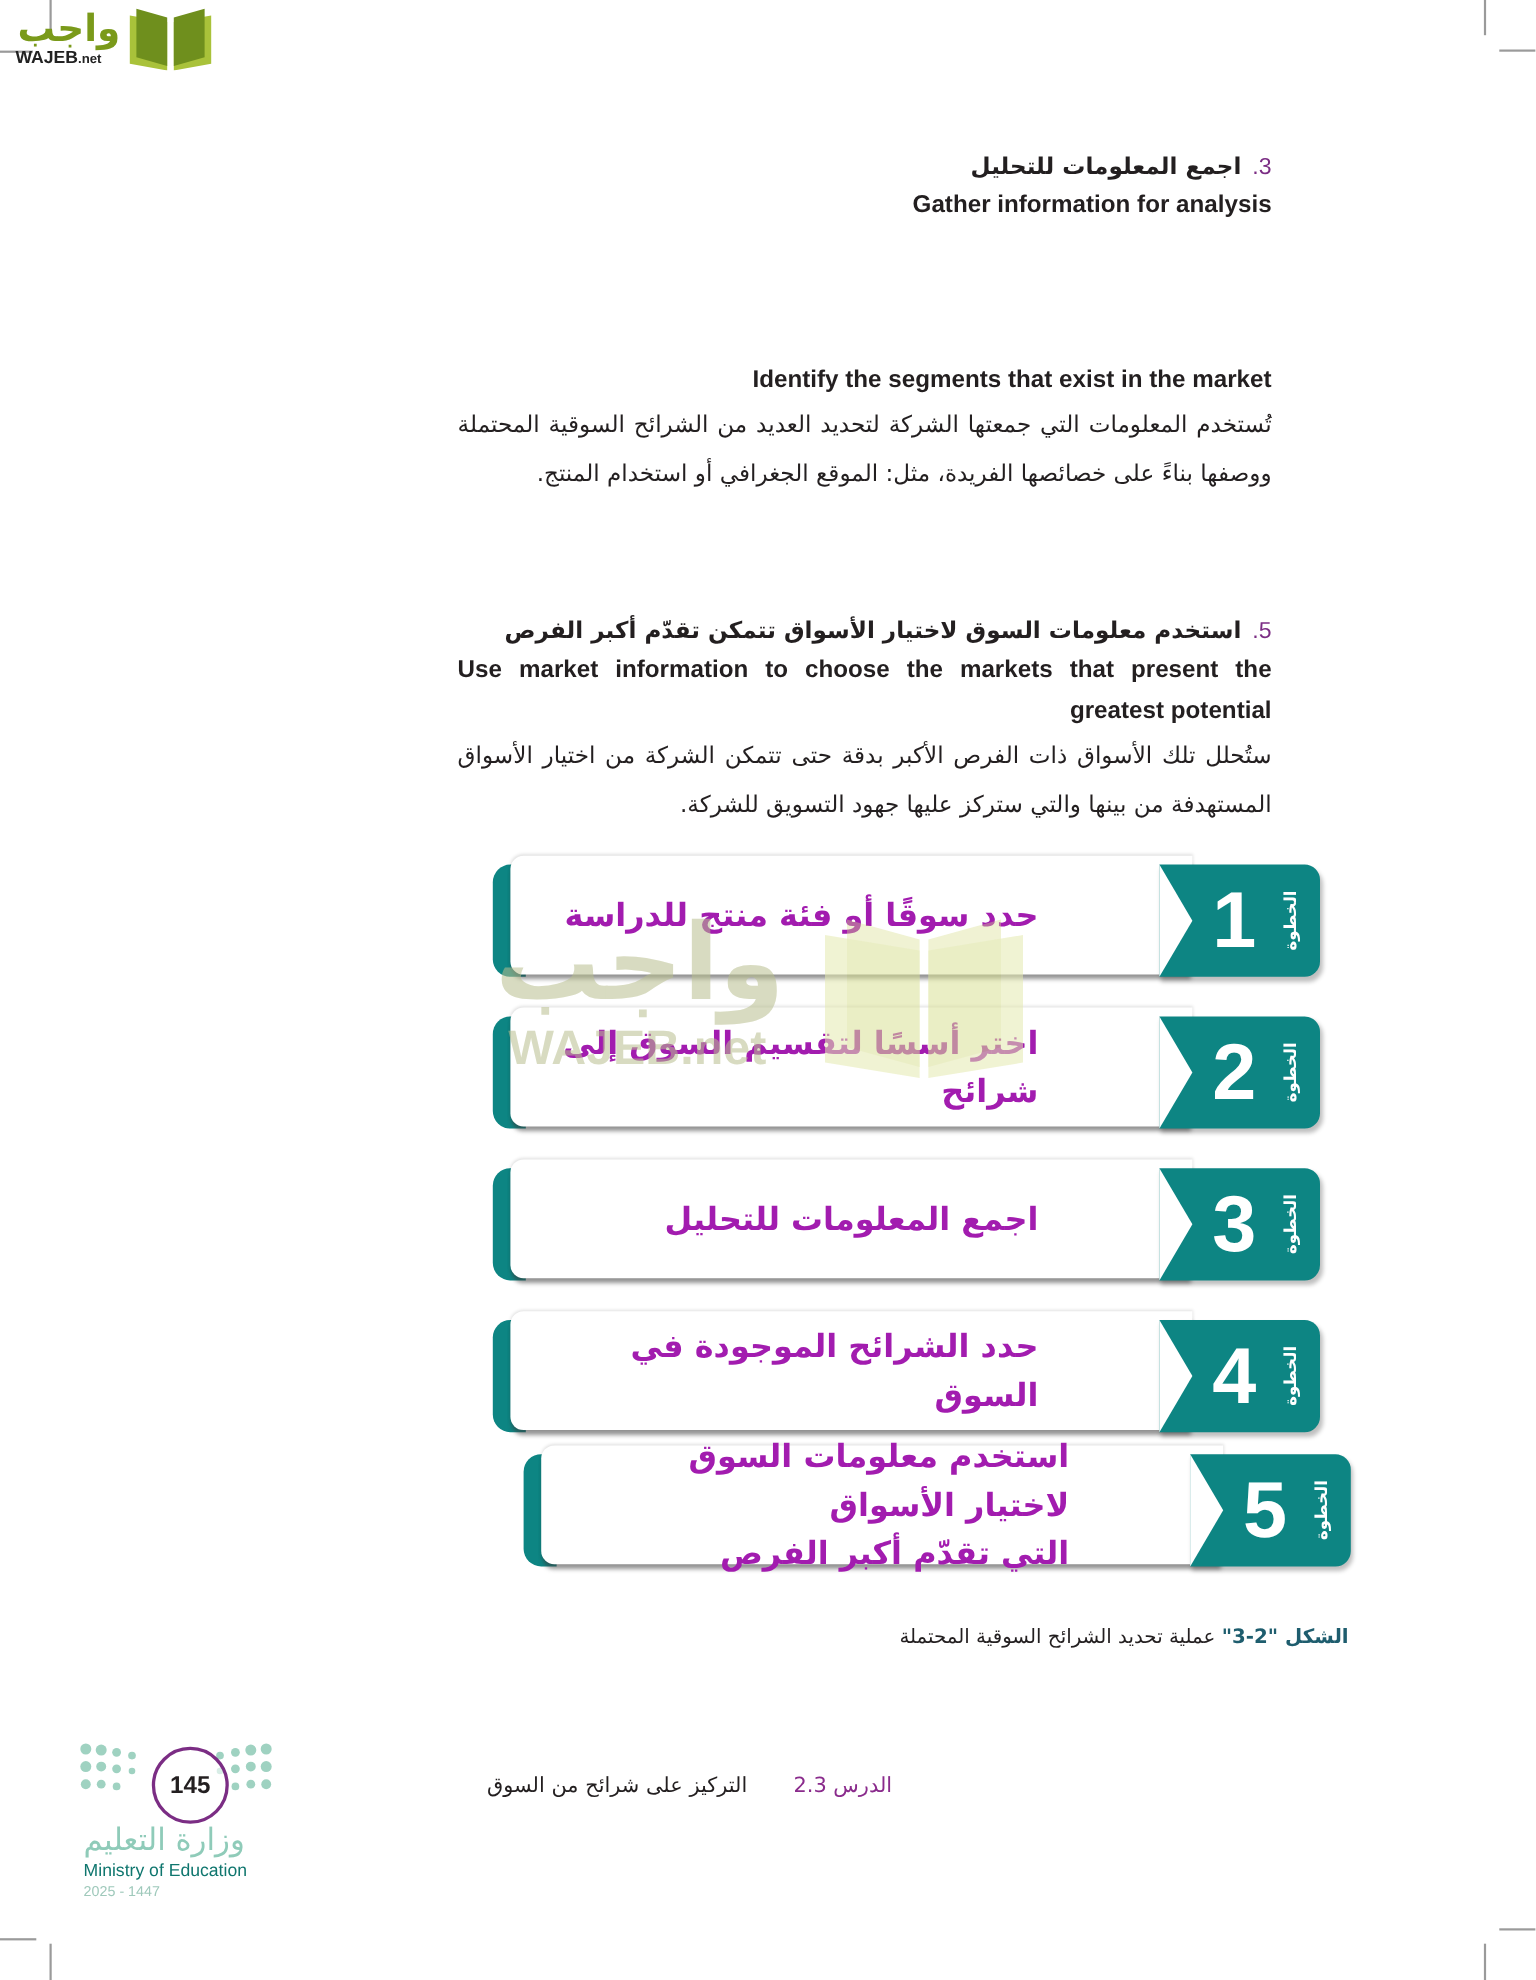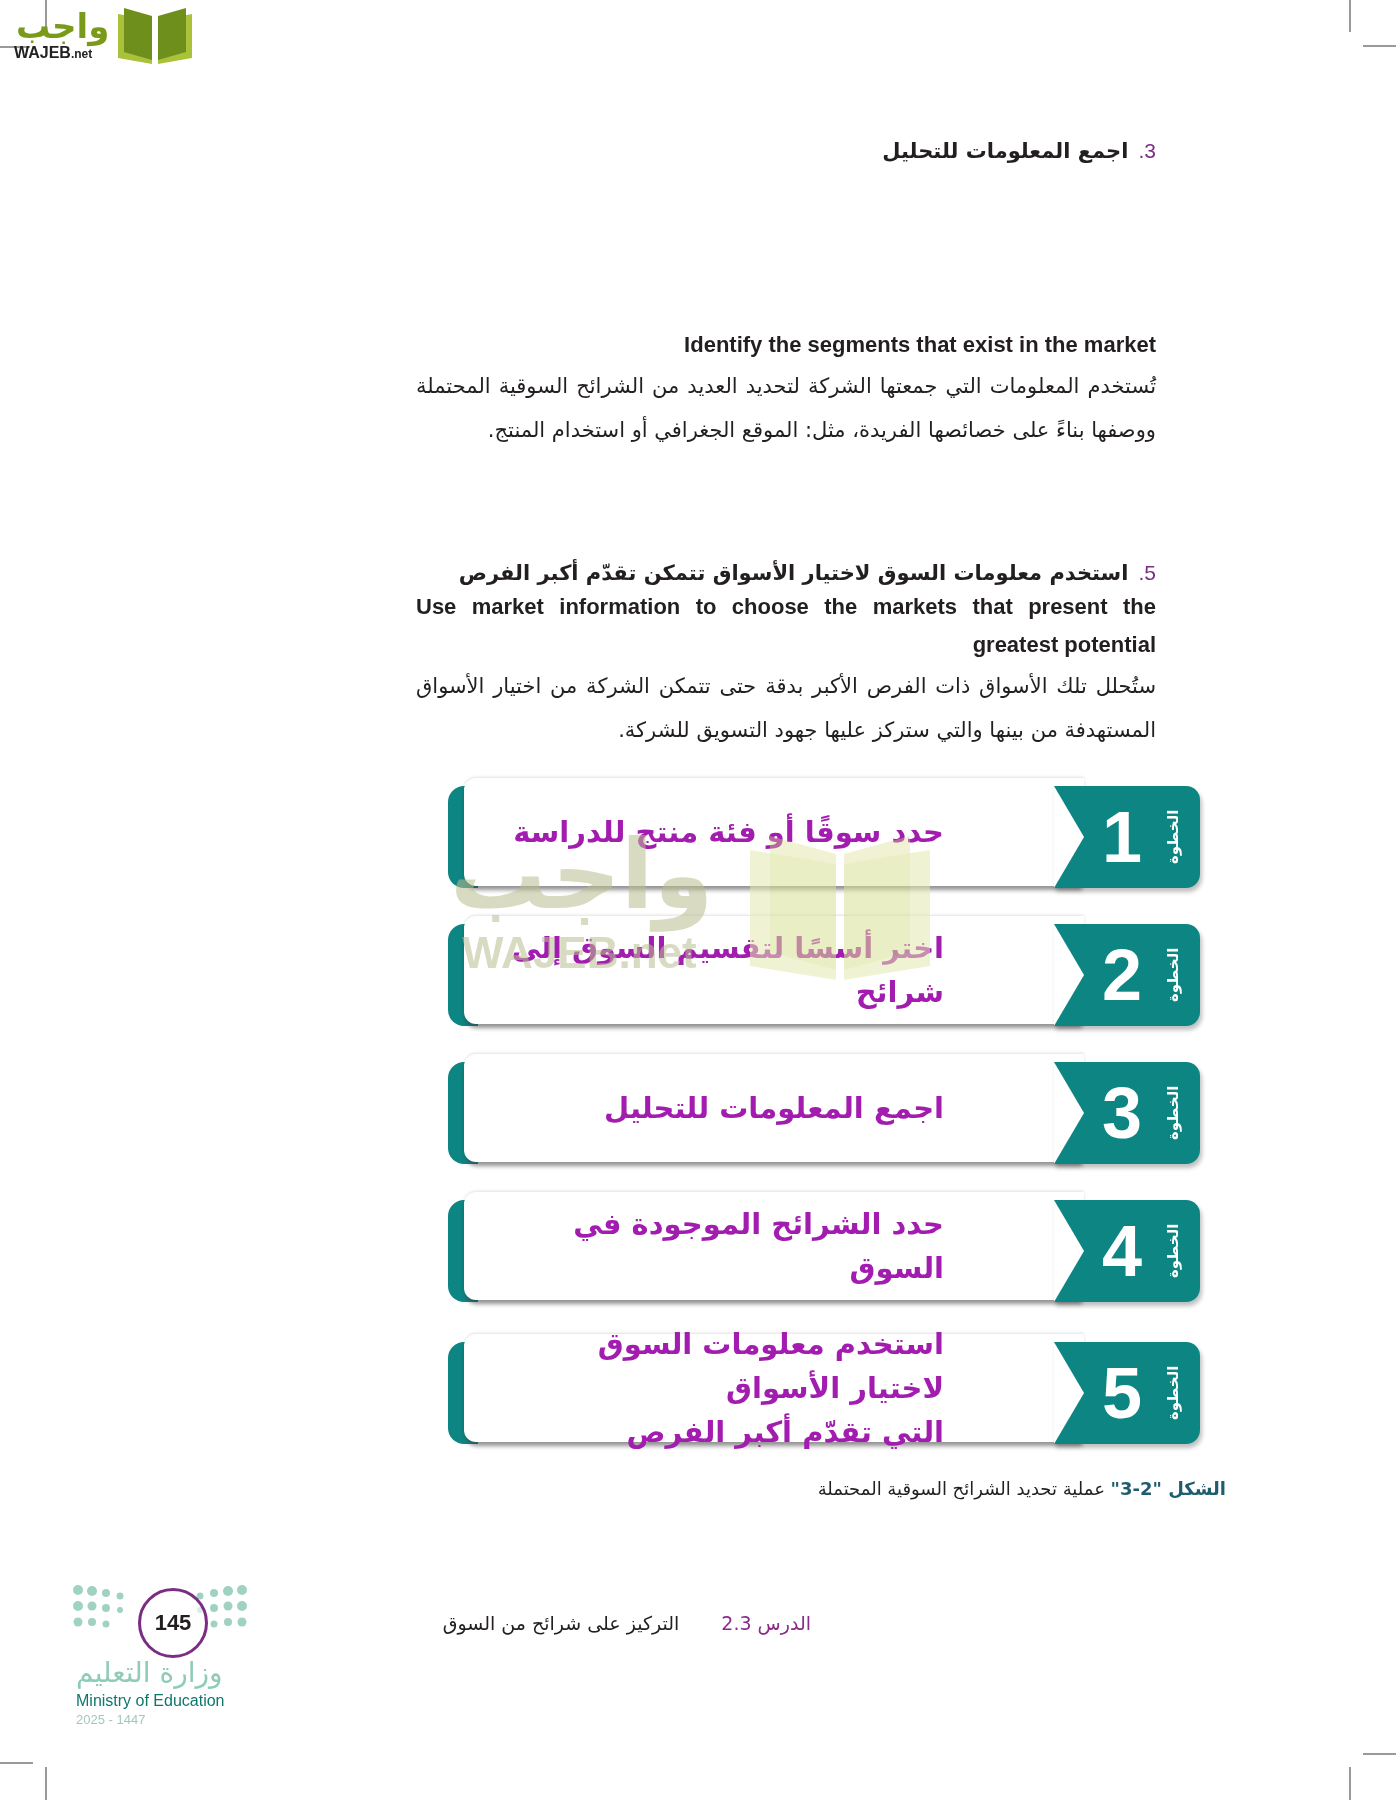--- a/index.html
+++ b/index.html
@@ -83,20 +83,21 @@
     <path d="M10 2 L38 10 L38 54 L10 46 Z" fill="#6f8f1d"></path>
     <path d="M78 8 L44 14 L44 58 L78 52 Z" fill="#a9c23a"></path>
     <path d="M72 2 L44 10 L44 54 L72 46 Z" fill="#6f8f1d"></path>
   </svg>
 </div>
 
 <div class="col" style="top:136px;">
   <div class="step-head">
     <span class="step-num">3.</span><span>اجمع المعلومات للتحليل</span>
   </div>
+  <div class="step-en">Gather information for analysis</div>
 </div>
 
 <div class="col" style="top:326px;">
   <div class="step-en">Identify the segments that exist in the market</div>
   <div class="step-body">تُستخدم المعلومات التي جمعتها الشركة لتحديد العديد من الشرائح السوقية المحتملة ووصفها بناءً على خصائصها الفريدة، مثل: الموقع الجغرافي أو استخدام المنتج.</div>
 </div>
 
 <div class="col" style="top:558px;">
   <div class="step-head">
     <span class="step-num">5.</span><span>استخدم معلومات السوق لاختيار الأسواق تتمكن تقدّم أكبر الفرص</span>
@@ -151,21 +152,21 @@
       <div class="box-text">
           <div>حدد الشرائح الموجودة في السوق</div>
         </div>
     </div>
     <div class="box-tab"></div>
     <div class="box-notch"></div>
     <div class="box-digit">4</div>
     <div class="box-label">الخطوة</div>
   </div>
 
-  <div class="box" style="top:556px;">
+  <div class="box" style="top:536px;margin-left:28px;">
     <div class="box-strip"></div>
     <div class="box-card">
       <div class="box-text">
         <div>استخدم معلومات السوق لاختيار الأسواق</div>
         <div>التي تقدّم أكبر الفرص</div>
       </div>
     </div>
     <div class="box-tab"></div>
     <div class="box-notch"></div>
     <div class="box-digit">5</div>

